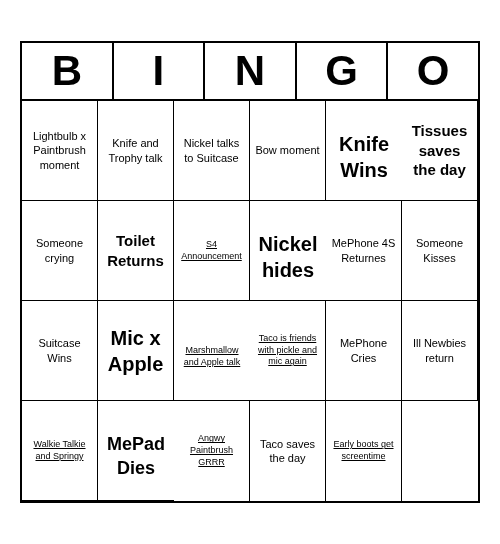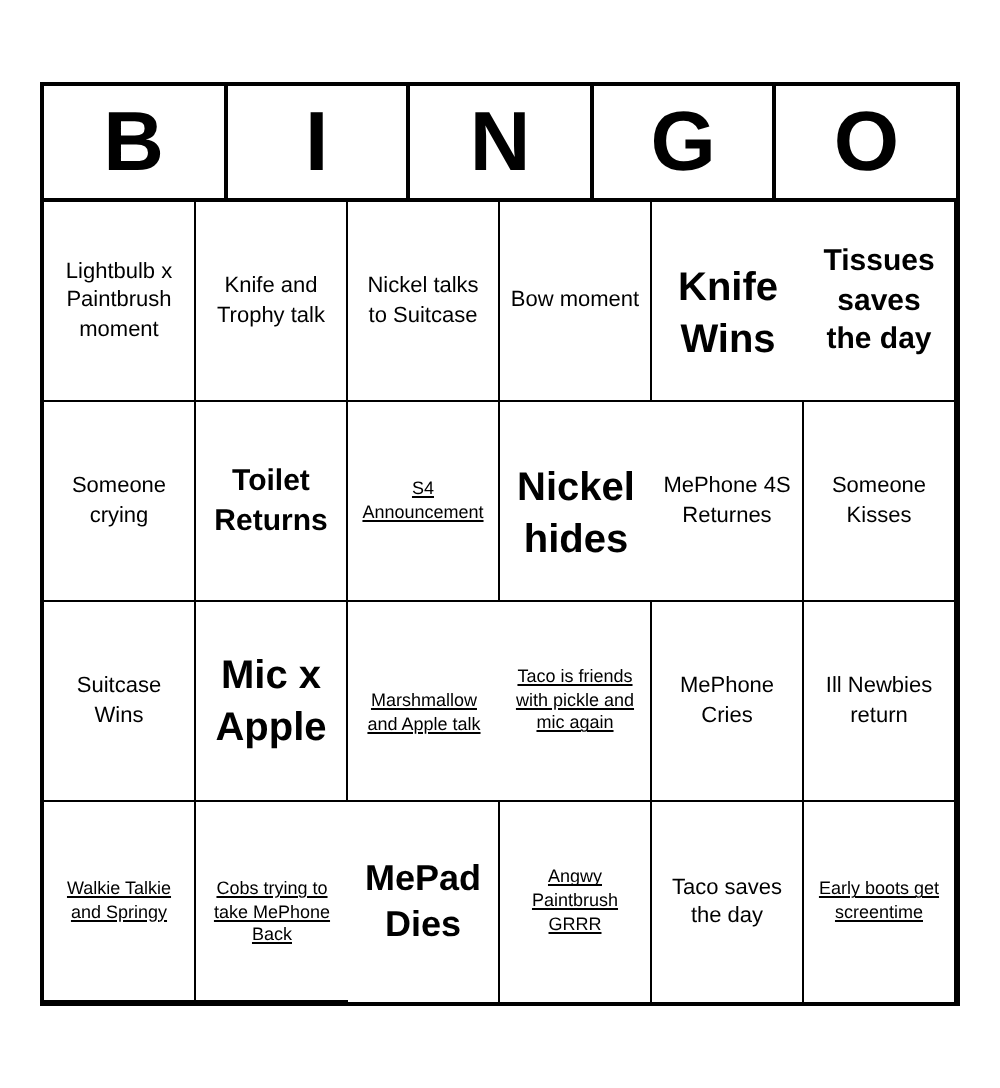--- a/index.html
+++ b/index.html
@@ -101,19 +101,18 @@
       <div class="bingo-cell large-text">Nickel hides</div>
       <div class="bingo-cell">MePhone 4S Returnes</div>
       <div class="bingo-cell">Someone Kisses</div>
       <div class="bingo-cell">Suitcase Wins</div>
       <div class="bingo-cell large-text">Mic x Apple</div>
       <div class="bingo-cell small-text">Marshmallow and Apple talk</div>
       <div class="bingo-cell small-text">Taco is friends with pickle and mic again</div>
       <div class="bingo-cell">MePhone Cries</div>
       <div class="bingo-cell">Ill Newbies return</div>
       <div class="bingo-cell small-text">Walkie Talkie and Springy</div>
-      <div class="bingo-cell small-text">Cobs trying to take MePhone Back</div>
       <div class="bingo-cell mepad">MePad Dies</div>
       <div class="bingo-cell small-text">Angwy Paintbrush GRRR</div>
       <div class="bingo-cell">Taco saves the day</div>
       <div class="bingo-cell small-text">Early boots get screentime</div>
     </div>
 </div>
 
 </body></html>

